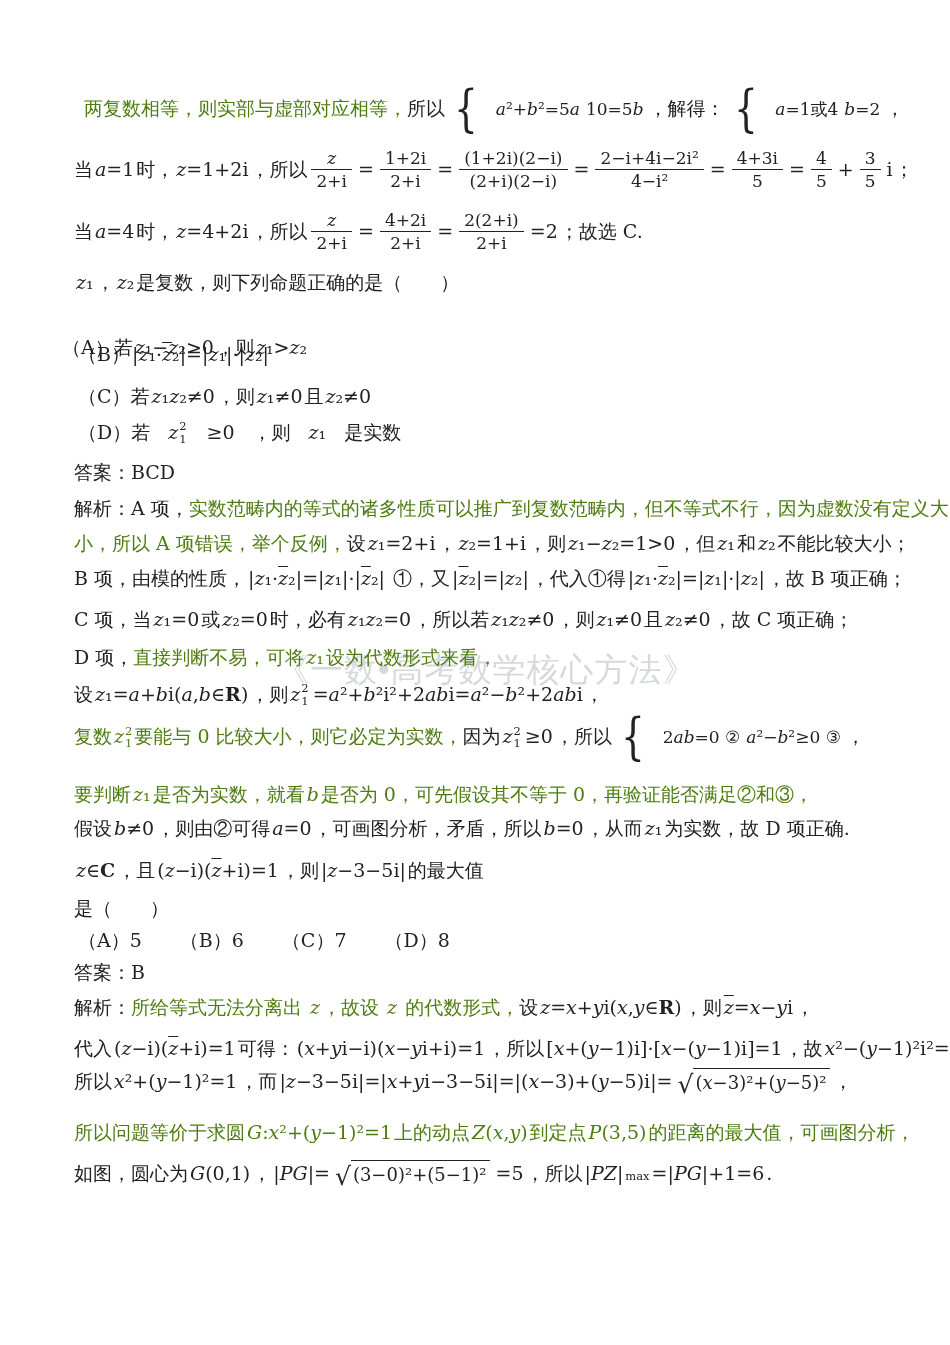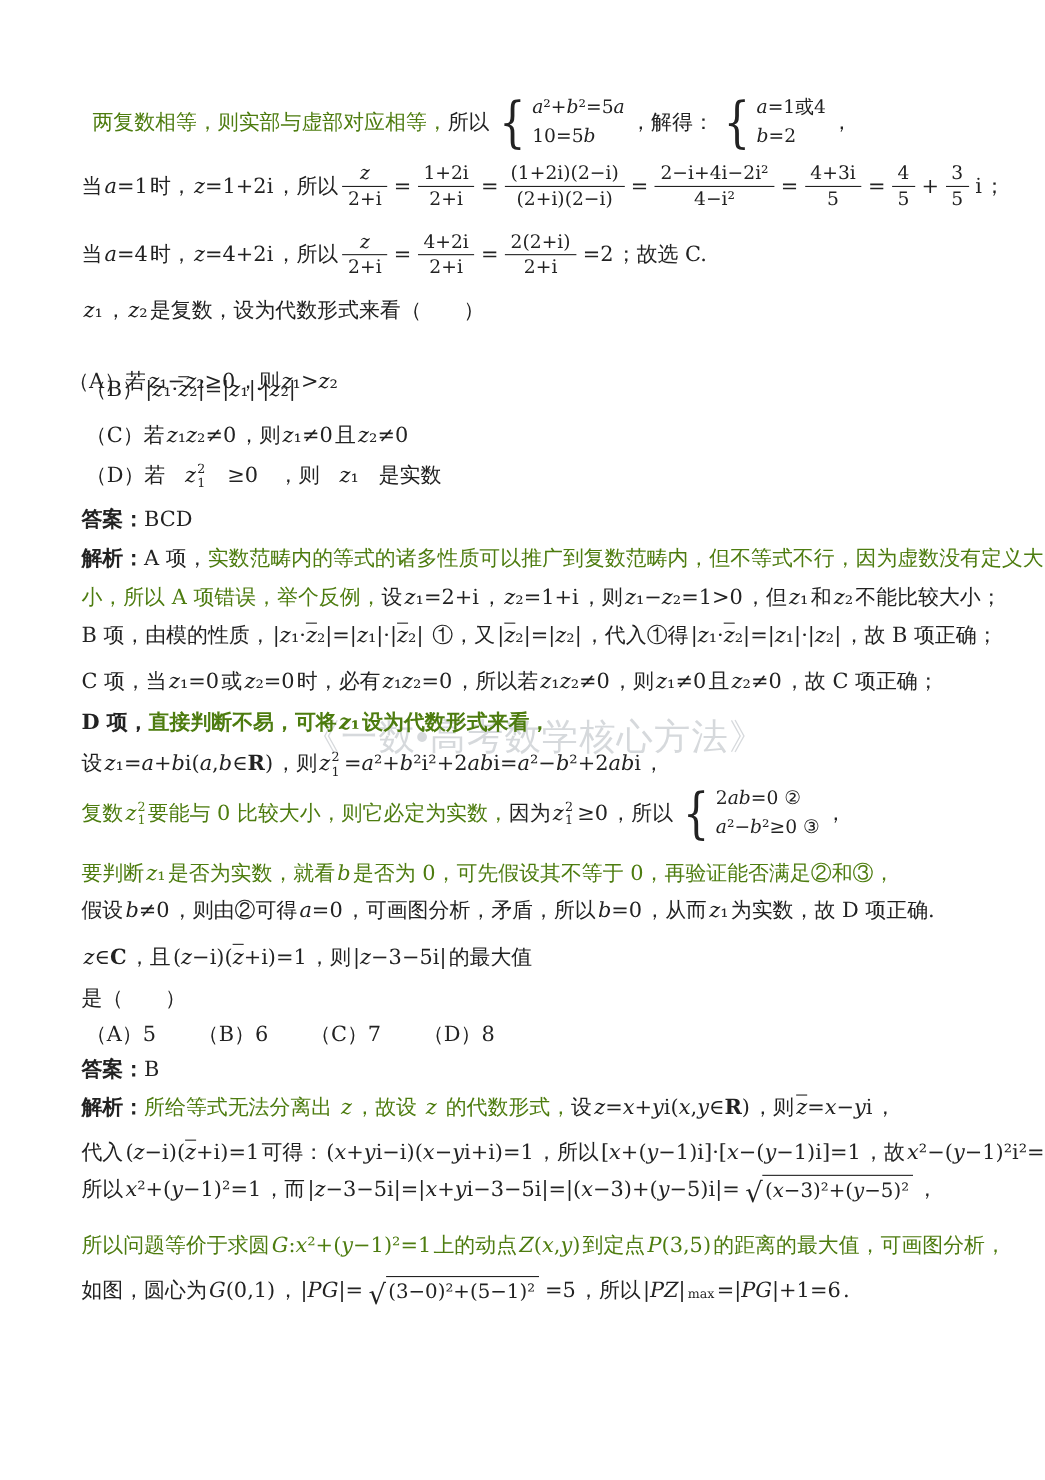--- a/index.html
+++ b/index.html
@@ -1,65 +1,65 @@
 <!DOCTYPE html>
 <html><head>
 <meta charset="utf-8">
 <style>
   html,body{margin:0;padding:0;background:#ffffff;}
   .page{position:relative;width:950px;height:1345px;background:#ffffff;overflow:hidden;
         font-family:"DejaVu Serif",serif;color:#222;}
   .line{position:absolute;display:flex;align-items:center;white-space:pre;
         font-size:19px;line-height:1.35;}
   .txt{display:inline-block;}
-  .lbl{font-family:"Liberation Sans",sans-serif;font-weight:700;}
+  .lbl{font-family:"Liberation Sans",sans-serif;font-weight:400;}
   .teal{color:#4d7c0f;}
   .math{margin:0 2px;}
   .math i,.ssbase i{font-style:italic;}
   .bar{text-decoration:overline;}
   .frac{display:inline-flex;flex-direction:column;text-align:center;
         font-size:17px;line-height:1.2;margin:0 4px;}
   .num{padding:0 5px 1px 5px;}
   .den{border-top:1.4px solid #222;padding:1px 5px 0 5px;}
   .cases{display:inline-flex;align-items:center;margin:0 5px;}
   .brace{font-size:50px;font-weight:300;line-height:0.85;transform:scaleX(0.75);
          font-family:"DejaVu Serif",serif;}
-  .crows{display:inline-flex;flex-direction:column;gap:6px;text-align:left;
-         font-size:17px;line-height:1.2;margin-left:2px;}
+  .crows{display:inline-flex;flex-direction:row;gap:6px;text-align:left;
+         font-size:17px;line-height:1.2;margin-left:14px;}
   .crow{display:block;}
   .sqrt{display:inline-flex;align-items:flex-end;margin:0 3px;}
   .rad{font-size:25px;line-height:1;transform:translateY(1px);}
   .radcnt{border-top:1.5px solid #222;padding:2px 4px 1px 2px;font-size:18px;}
   .ss{display:inline-flex;align-items:center;margin:0 2px;}
   .stack{display:inline-flex;flex-direction:column;font-size:11.5px;line-height:1.1;
          margin-left:1px;text-align:left;}
   .sb{font-size:11.5px;align-self:flex-end;transform:translateY(-4px);}
   .watermark{position:absolute;left:276px;top:648px;font-size:33px;letter-spacing:1px;
              color:rgba(120,130,138,0.30);font-family:"Liberation Sans",sans-serif;}
 </style>
 </head>
 <body>
 
 <div class="page">
   <div class="watermark">《一数•高考数学核心方法》</div>
   <main id="doc">
       <div class="line" style="top: 88px; left: 84px;"><span class="txt teal">两复数相等，则实部与虚部对应相等，</span><span class="txt">所以</span><span class="cases"><span class="brace">{</span><span class="crows"><span class="crow"><i>a</i>²+<i>b</i>²=5<i>a</i></span><span class="crow">10=5<i>b</i></span></span></span><span class="txt">，解得：</span><span class="cases"><span class="brace">{</span><span class="crows"><span class="crow"><i>a</i>=1或4</span><span class="crow"><i>b</i>=2</span></span></span><span class="txt">，</span></div>
       <div class="line" style="top: 148px; left: 74px;"><span class="txt">当</span><span class="math"><i>a</i>=1</span><span class="txt">时，</span><span class="math"><i>z</i>=1+2<span>i</span></span><span class="txt">，所以</span><span class="frac"><span class="num"><i>z</i></span><span class="den">2+<span>i</span></span></span><span class="math">=</span><span class="frac"><span class="num">1+2<span>i</span></span><span class="den">2+<span>i</span></span></span><span class="math">=</span><span class="frac"><span class="num">(1+2<span>i</span>)(2−<span>i</span>)</span><span class="den">(2+<span>i</span>)(2−<span>i</span>)</span></span><span class="math">=</span><span class="frac"><span class="num">2−<span>i</span>+4<span>i</span>−2<span>i</span>²</span><span class="den">4−<span>i</span>²</span></span><span class="math">=</span><span class="frac"><span class="num">4+3<span>i</span></span><span class="den">5</span></span><span class="math">=</span><span class="frac"><span class="num">4</span><span class="den">5</span></span><span class="math">+</span><span class="frac"><span class="num">3</span><span class="den">5</span></span><span class="math"><span>i</span></span><span class="txt">；</span></div>
       <div class="line" style="top: 210px; left: 74px;"><span class="txt">当</span><span class="math"><i>a</i>=4</span><span class="txt">时，</span><span class="math"><i>z</i>=4+2<span>i</span></span><span class="txt">，所以</span><span class="frac"><span class="num"><i>z</i></span><span class="den">2+<span>i</span></span></span><span class="math">=</span><span class="frac"><span class="num">4+2<span>i</span></span><span class="den">2+<span>i</span></span></span><span class="math">=</span><span class="frac"><span class="num">2(2+<span>i</span>)</span><span class="den">2+<span>i</span></span></span><span class="math">=2</span><span class="txt">；故选 C.</span></div>
-      <div class="line" style="top: 270px; left: 74px;"><span class="math"><i>z</i>₁</span><span class="txt">，</span><span class="math"><i>z</i>₂</span><span class="txt">是复数，设为代数形式来看（　　）</span></div>
+      <div class="line" style="top: 270px; left: 74px;"><span class="math"><i>z</i>₁</span><span class="txt">，</span><span class="math"><i>z</i>₂</span><span class="txt">是复数，则下列命题正确的是（　　）</span></div>
       <div class="line" style="top: 308px; left: 62px; margin-top: 27px;"><span class="txt">（A）若</span><span class="math"><i>z</i>₁−<i>z</i>₂&gt;0</span><span class="txt">，则</span><span class="math"><i>z</i>₁&gt;<i>z</i>₂</span></div>
       <div class="line" style="top: 342px; left: 78px;"><span class="txt">（B）</span><span class="math">|<i>z</i>₁·<i class="bar">z</i>₂|=|<i>z</i>₁|·|<i>z</i>₂|</span></div>
       <div class="line" style="top: 384px; left: 78px;"><span class="txt">（C）若</span><span class="math"><i>z</i>₁<i>z</i>₂≠0</span><span class="txt">，则</span><span class="math"><i>z</i>₁≠0</span><span class="txt">且</span><span class="math"><i>z</i>₂≠0</span></div>
       <div class="line" style="top: 420px; left: 78px; gap: 16px;"><span class="txt">（D）若</span><span class="ss"><span class="ssbase"><i>z</i></span><span class="stack"><span class="ssup">2</span><span class="sssub">1</span></span></span><span class="math">≥0</span><span class="txt">，则</span><span class="math"><i>z</i>₁</span><span class="txt">是实数</span></div>
       <div class="line" style="top: 460px; left: 74px;"><span class="txt lbl">答案：</span><span class="txt">BCD</span></div>
       <div class="line" style="top: 496px; left: 74px;"><span class="txt lbl">解析：</span><span class="txt">A 项，</span><span class="txt teal">实数范畴内的等式的诸多性质可以推广到复数范畴内，但不等式不行，因为虚数没有定义大</span></div>
       <div class="line" style="top: 531px; left: 74px;"><span class="txt teal">小，所以 A 项错误，举个反例，</span><span class="txt">设</span><span class="math"><i>z</i>₁=2+<span>i</span></span><span class="txt">，</span><span class="math"><i>z</i>₂=1+<span>i</span></span><span class="txt">，则</span><span class="math"><i>z</i>₁−<i>z</i>₂=1&gt;0</span><span class="txt">，但</span><span class="math"><i>z</i>₁</span><span class="txt">和</span><span class="math"><i>z</i>₂</span><span class="txt">不能比较大小；</span></div>
       <div class="line" style="top: 566px; left: 74px;"><span class="txt">B 项，由模的性质，</span><span class="math">|<i>z</i>₁·<i class="bar">z</i>₂|=|<i>z</i>₁|·|<i class="bar">z</i>₂|</span><span class="txt"> ①，又</span><span class="math">|<i class="bar">z</i>₂|=|<i>z</i>₂|</span><span class="txt">，代入①得</span><span class="math">|<i>z</i>₁·<i class="bar">z</i>₂|=|<i>z</i>₁|·|<i>z</i>₂|</span><span class="txt">，故 B 项正确；</span></div>
       <div class="line" style="top: 607px; left: 74px;"><span class="txt">C 项，当</span><span class="math"><i>z</i>₁=0</span><span class="txt">或</span><span class="math"><i>z</i>₂=0</span><span class="txt">时，必有</span><span class="math"><i>z</i>₁<i>z</i>₂=0</span><span class="txt">，所以若</span><span class="math"><i>z</i>₁<i>z</i>₂≠0</span><span class="txt">，则</span><span class="math"><i>z</i>₁≠0</span><span class="txt">且</span><span class="math"><i>z</i>₂≠0</span><span class="txt">，故 C 项正确；</span></div>
-      <div class="line" style="top: 645px; left: 74px; font-weight: bold;"><span class="txt">D 项，</span><span class="txt teal">直接判断不易，可将</span><span class="math teal"><i>z</i>₁</span><span class="txt teal">设为代数形式来看，</span></div>
+      <div class="line" style="top: 645px; left: 74px;"><span class="txt">D 项，</span><span class="txt teal">直接判断不易，可将</span><span class="math teal"><i>z</i>₁</span><span class="txt teal">设为代数形式来看，</span></div>
       <div class="line" style="top: 682px; left: 74px;"><span class="txt">设</span><span class="math"><i>z</i>₁=<i>a</i>+<i>b</i><span>i</span>(<i>a</i>,<i>b</i>∈<b>R</b>)</span><span class="txt">，则</span><span class="ss"><span class="ssbase"><i>z</i></span><span class="stack"><span class="ssup">2</span><span class="sssub">1</span></span></span><span class="math">=<i>a</i>²+<i>b</i>²<span>i</span>²+2<i>a</i><i>b</i><span>i</span>=<i>a</i>²−<i>b</i>²+2<i>a</i><i>b</i><span>i</span></span><span class="txt">，</span></div>
       <div class="line" style="top: 716px; left: 74px;"><span class="txt teal">复数</span><span class="ss teal"><span class="ssbase"><i>z</i></span><span class="stack"><span class="ssup">2</span><span class="sssub">1</span></span></span><span class="txt teal">要能与 0 比较大小，则它必定为实数，</span><span class="txt">因为</span><span class="ss"><span class="ssbase"><i>z</i></span><span class="stack"><span class="ssup">2</span><span class="sssub">1</span></span></span><span class="math">≥0</span><span class="txt">，所以</span><span class="cases"><span class="brace">{</span><span class="crows"><span class="crow">2<i>a</i><i>b</i>=0 ②</span><span class="crow"><i>a</i>²−<i>b</i>²≥0 ③</span></span></span><span class="txt">，</span></div>
       <div class="line" style="top: 782px; left: 74px;"><span class="txt teal">要判断</span><span class="math teal"><i>z</i>₁</span><span class="txt teal">是否为实数，就看</span><span class="math teal"><i>b</i></span><span class="txt teal">是否为 0，可先假设其不等于 0，再验证能否满足②和③，</span></div>
       <div class="line" style="top: 816px; left: 74px;"><span class="txt">假设</span><span class="math"><i>b</i>≠0</span><span class="txt">，则由②可得</span><span class="math"><i>a</i>=0</span><span class="txt">，可画图分析，矛盾，所以</span><span class="math"><i>b</i>=0</span><span class="txt">，从而</span><span class="math"><i>z</i>₁</span><span class="txt">为实数，故 D 项正确.</span></div>
       <div class="line" style="top: 858px; left: 74px;"><span class="math"><i>z</i>∈<b>C</b></span><span class="txt">，且</span><span class="math">(<i>z</i>−<span>i</span>)(<i class="bar">z</i>+<span>i</span>)=1</span><span class="txt">，则</span><span class="math">|<i>z</i>−3−5<span>i</span>|</span><span class="txt">的最大值</span></div>
       <div class="line" style="top: 896px; left: 74px;"><span class="txt">是（　　）</span></div>
       <div class="line" style="top: 928px; left: 78px;"><span class="txt">（A）5　　（B）6　　（C）7　　（D）8</span></div>
       <div class="line" style="top: 960px; left: 74px;"><span class="txt lbl">答案：</span><span class="txt">B</span></div>
       <div class="line" style="top: 995px; left: 74px;"><span class="txt lbl">解析：</span><span class="txt teal">所给等式无法分离出 </span><span class="math teal"><i>z</i></span><span class="txt teal">，故设 </span><span class="math teal"><i>z</i></span><span class="txt teal"> 的代数形式，</span><span class="txt">设</span><span class="math"><i>z</i>=<i>x</i>+<i>y</i><span>i</span>(<i>x</i>,<i>y</i>∈<b>R</b>)</span><span class="txt">，则</span><span class="math"><i class="bar">z</i>=<i>x</i>−<i>y</i><span>i</span></span><span class="txt">，</span></div>
       <div class="line" style="top: 1036px; left: 74px;"><span class="txt">代入</span><span class="math">(<i>z</i>−<span>i</span>)(<i class="bar">z</i>+<span>i</span>)=1</span><span class="txt">可得：</span><span class="math">(<i>x</i>+<i>y</i><span>i</span>−<span>i</span>)(<i>x</i>−<i>y</i><span>i</span>+<span>i</span>)=1</span><span class="txt">，所以</span><span class="math">[<i>x</i>+(<i>y</i>−1)<span>i</span>]·[<i>x</i>−(<i>y</i>−1)<span>i</span>]=1</span><span class="txt">，故</span><span class="math"><i>x</i>²−(<i>y</i>−1)²<span>i</span>²=1</span></div>

